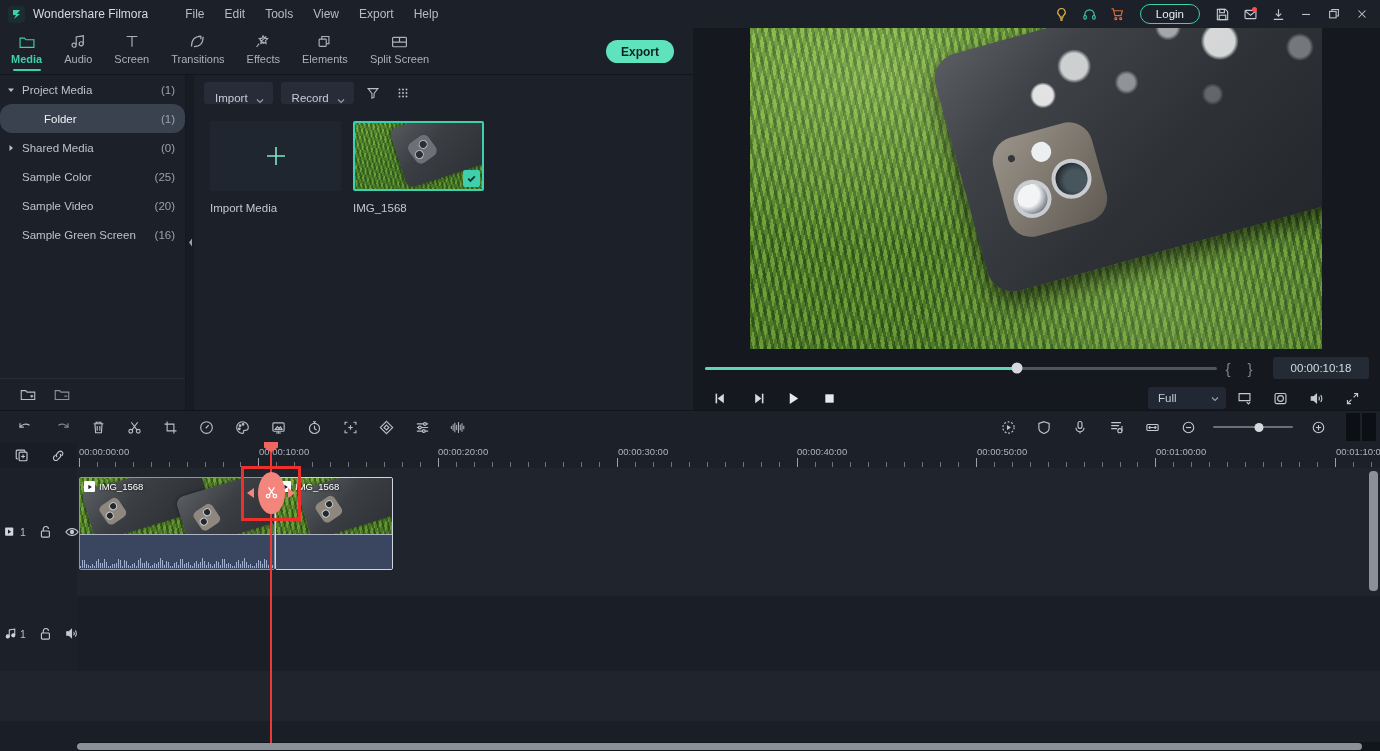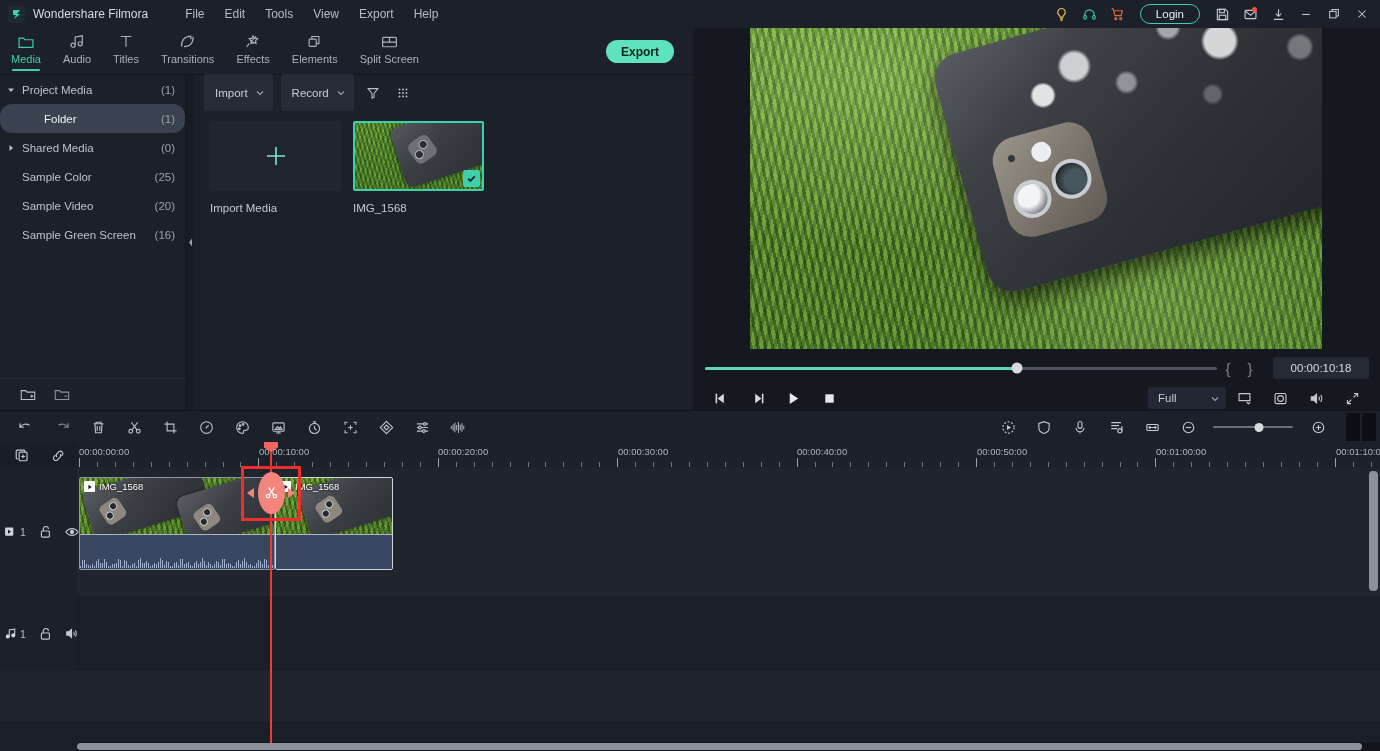--- a/index.html
+++ b/index.html
@@ -59,21 +59,21 @@
     position: absolute; left: 0; top: 28px; width: 693px; height: 47px;
     background: #1b2029; display: flex; align-items: flex-start;
     border-bottom: 1px solid #12161c;
   }
   .rtab {
     width: auto; min-width: 44px; padding: 5px 11px 0 11px; height: 47px;
     display: flex; flex-direction: column; align-items: center; gap: 3px;
     cursor: default; position: relative;
   }
   .rtab .rlabel { font-size: 11px; color: #aab1bb; white-space: nowrap; }
-  .rtab.active .rlabel { color: #3ecfad; font-weight: normal; }
+  .rtab.active .rlabel { color: #3ecfad; font-weight: bold; }
   .rtab.active::after {
     content: ""; position: absolute; bottom: 4px; left: 50%; transform: translateX(-50%);
     width: 28px; height: 2px; background: #3ecfad; border-radius: 1px;
   }
   .rtab .ricon { height: 17px; display: flex; align-items: center; justify-content: center; }
 
   .export-btn {
     position: absolute; left: 606px; top: 40px;
     width: 68px; height: 23px; border-radius: 12px;
     background: #5fe3bd; color: #10241f; font-size: 12px; font-weight: bold;
@@ -113,22 +113,22 @@
   
   .media-panel {
     position: absolute; left: 194px; top: 75px; width: 499px; height: 335px;
     background: #1b2029;
   }
   .media-toolbar {
     height: 29px; display: flex; align-items: center; gap: 8px;
     padding: 0 10px; margin-top: 3px;
   }
   .mt-dd {
-    height: 37px; background: #262d38; border-radius: 3px;
-    display: flex; align-items: center; cursor: default;
+    height: 22px; background: #262d38; border-radius: 3px;
+    display: flex; align-items: flex-end; cursor: default;
     font-size: 11.5px; color: #c6ccd4;
   }
   .mt-dd .lbl { padding: 0 8px 0 11px; white-space: nowrap; }
   .mt-dd .car { padding-right: 9px; display: flex; align-items: center; }
   .search-box {
     flex: 1; height: 22px; background: #262d38; border-radius: 3px;
     display: flex; align-items: center; gap: 7px; padding: 0 9px;
   }
   .search-box input {
     flex: 1; background: transparent; border: none; outline: none;
@@ -469,21 +469,21 @@
         </svg>
       </span>
       <span class="rlabel">Audio</span>
     </div>
     <div class="rtab">
       <span class="ricon">
         <svg width="16" height="15" viewBox="0 0 18 16" fill="none" stroke="#aab1bb" stroke-width="1.3">
             <path d="M3 2.4h12M9 2.4v11.4"></path>
           </svg>
       </span>
-      <span class="rlabel">Titles</span>
+      <span class="rlabel">Screen</span>
     </div>
     <div class="rtab">
       <span class="ricon">
         <svg width="17" height="15" viewBox="0 0 18 16" fill="none" stroke="#aab1bb" stroke-width="1.3">
           <path d="M2.6 13.4C2.6 6 6 2.6 12.4 2.6"></path>
             <path d="M9.6 2.6h3v3"></path>
           <path d="M15 2.8C15 10 11.6 13.4 5.2 13.4"></path>
         </svg>
       </span>
       <span class="rlabel">Transitions</span>

